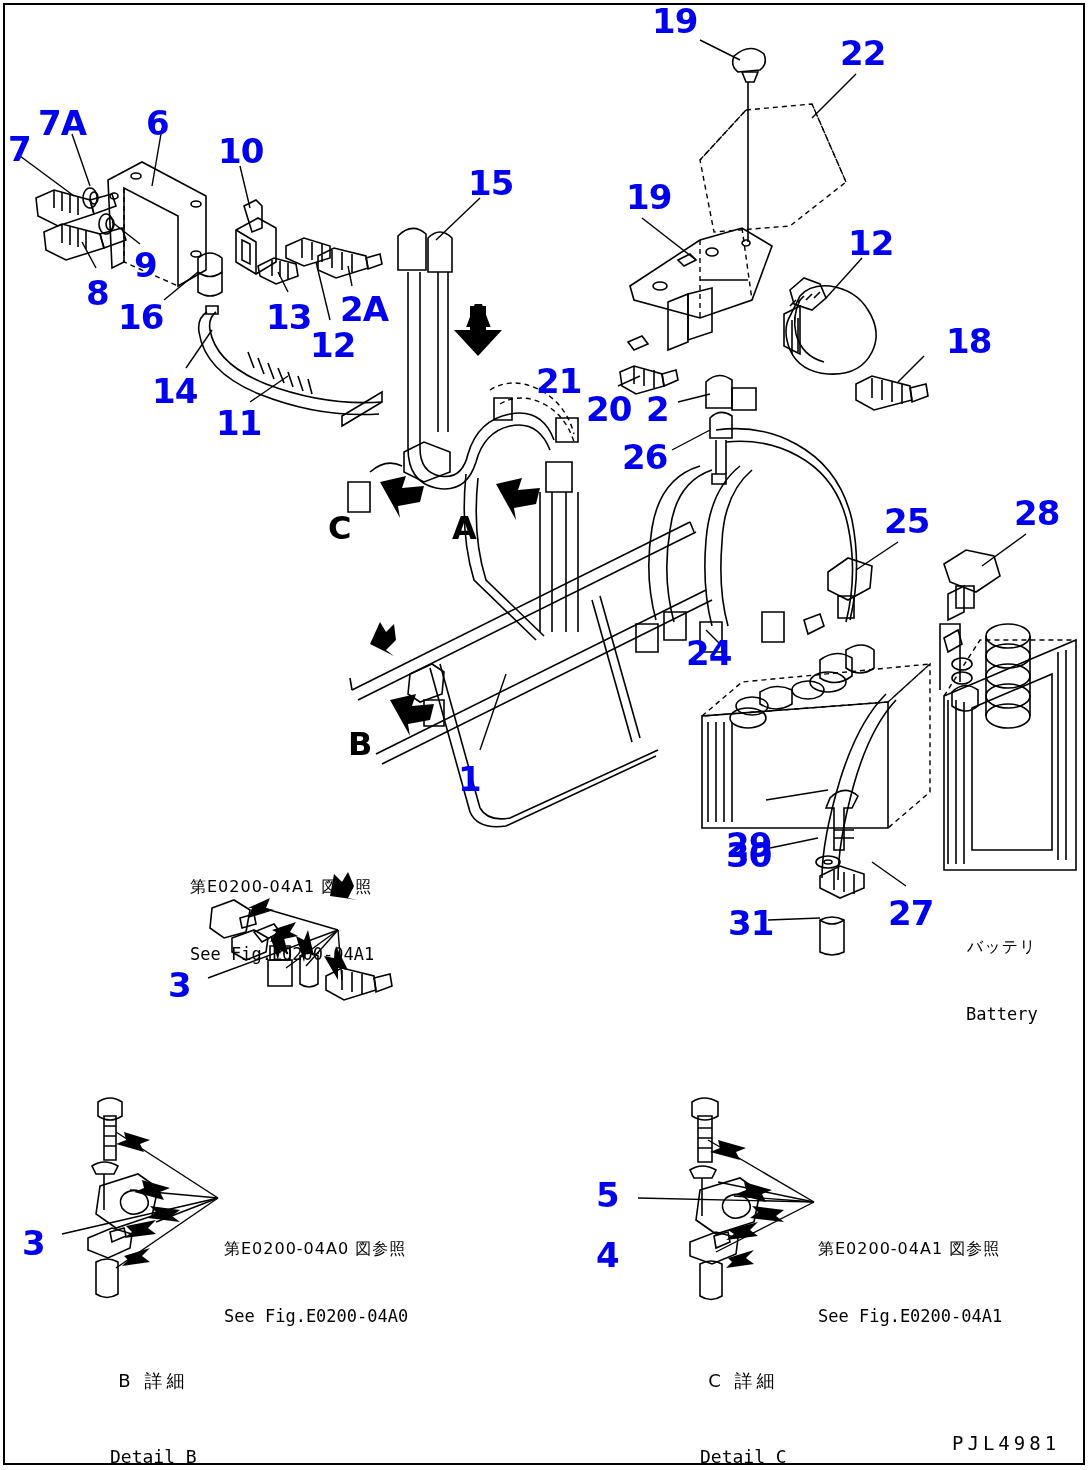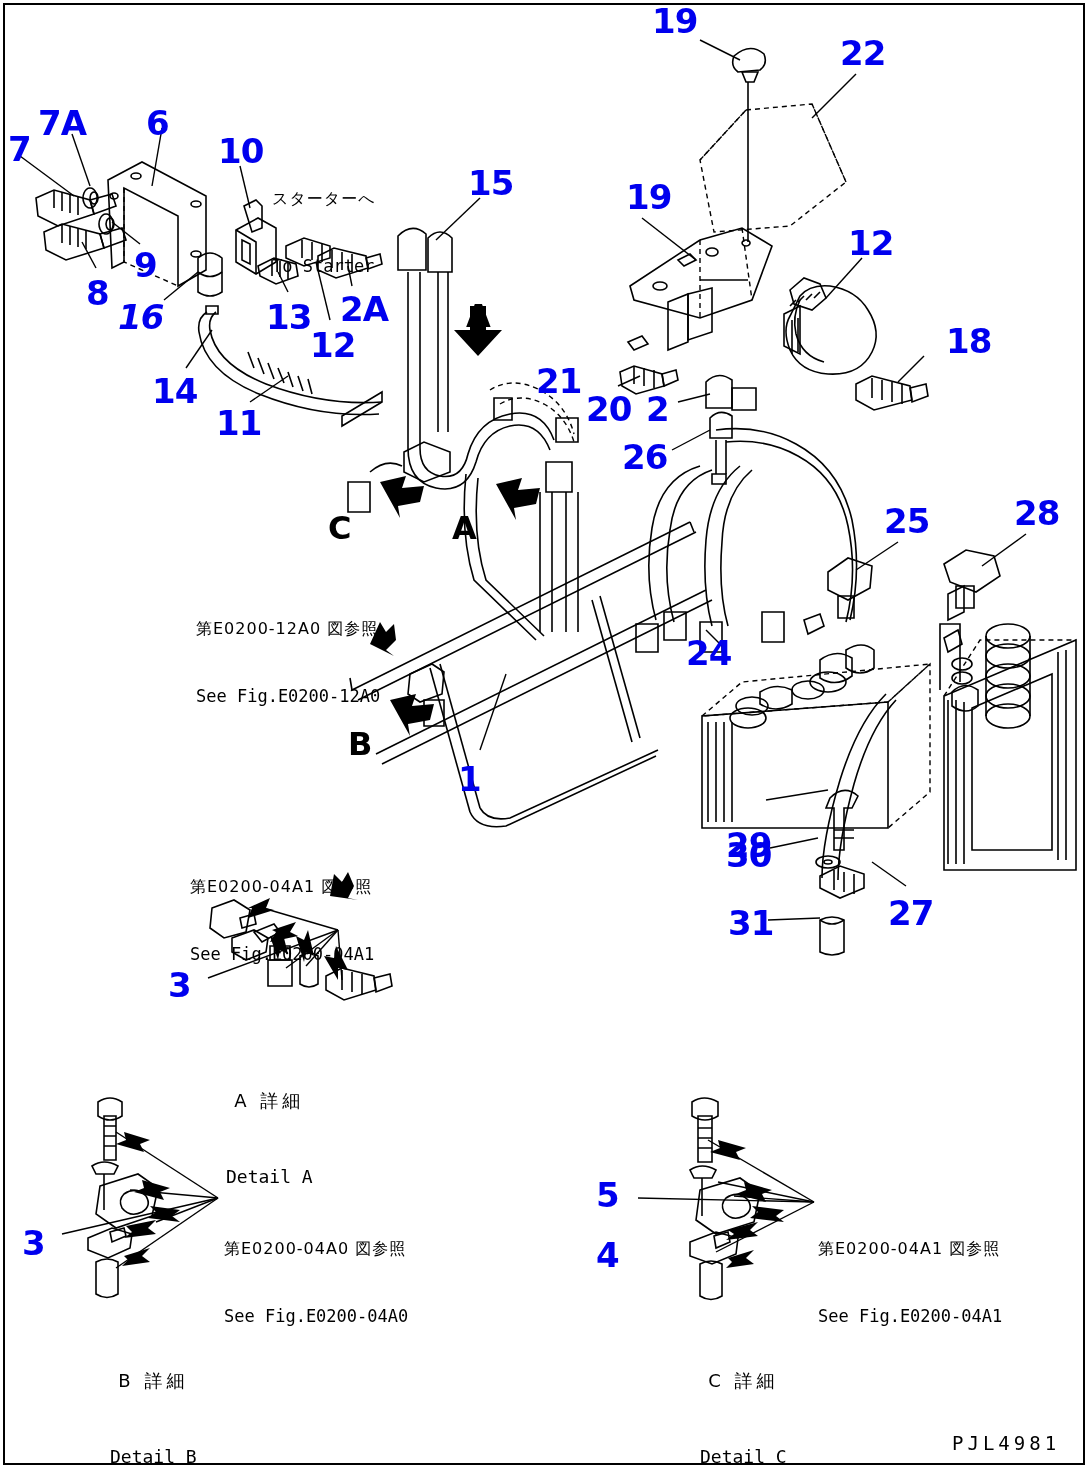--- a/index.html
+++ b/index.html
@@ -451,21 +451,21 @@
 
   <div class="border-frame"></div>
 
   <div class="callout" style="left:8px;top:132px;">7</div>
   <div class="callout" style="left:38px;top:106px;">7A</div>
   <div class="callout" style="left:146px;top:106px;">6</div>
   <div class="callout" style="left:218px;top:134px;">10</div>
   <div class="callout" style="left:468px;top:166px;">15</div>
   <div class="callout" style="left:86px;top:276px;">8</div>
   <div class="callout" style="left:134px;top:248px;">9</div>
-  <div class="callout" style="left:118px;top:300px;font-style:italic;">16</div>
+  <div class="callout" style="left:118px;top:300px;">16</div>
   <div class="callout" style="left:266px;top:300px;">13</div>
   <div class="callout" style="left:310px;top:328px;">12</div>
   <div class="callout" style="left:340px;top:292px;">2A</div>
   <div class="callout" style="left:152px;top:374px;">14</div>
   <div class="callout" style="left:216px;top:406px;">11</div>
   <div class="callout" style="left:598px;top:180px;margin-left:28px;">19</div>
   <div class="callout" style="left:652px;top:4px;">19</div>
   <div class="callout" style="left:840px;top:36px;">22</div>
   <div class="callout" style="left:848px;top:226px;">12</div>
   <div class="callout" style="left:946px;top:324px;">18</div>
@@ -484,50 +484,42 @@
   <div class="callout" style="left:168px;top:968px;">3</div>
   <div class="callout" style="left:22px;top:1226px;">3</div>
   <div class="callout" style="left:596px;top:1178px;">5</div>
   <div class="callout" style="left:596px;top:1238px;">4</div>
 
   <div class="sect-letter" style="left:466px;top:300px;">A</div>
   <div class="sect-letter" style="left:328px;top:512px;">C</div>
   <div class="sect-letter" style="left:452px;top:512px;">A</div>
   <div class="sect-letter" style="left:348px;top:728px;">B</div>
 
-  <div class="note" style="left:272px;top:142px;">
-    <div class="jp">スターターへ</div>
-    <div>To Starter</div>
-  </div>
-
-  <div class="note" style="left:196px;top:572px;">
-    <div class="jp">第E0200-12A0 図参照</div>
-    <div>See Fig.E0200-12A0</div>
-  </div>
+
 
   <div class="note" style="left:190px;top:830px;">
     <div class="jp">第E0200-04A1 図参照</div>
     <div>See Fig.E0200-04A1</div>
   </div>
 
   <div class="note" style="left:224px;top:1192px;">
     <div class="jp">第E0200-04A0 図参照</div>
     <div>See Fig.E0200-04A0</div>
   </div>
 
   <div class="note" style="left:818px;top:1192px;">
     <div class="jp">第E0200-04A1 図参照</div>
     <div>See Fig.E0200-04A1</div>
   </div>
 
-
-  <div class="detail-title" style="left:226px;top:1038px;">
-    <div class="jp">A 詳細</div>
-    <div>Detail A</div>
+  <div class="note" style="left:966px;top:890px;text-align:center;">
+    <div class="jp">バッテリ</div>
+    <div>Battery</div>
   </div>
+
   <div class="detail-title" style="left:110px;top:1318px;">
     <div class="jp">B 詳細</div>
     <div>Detail B</div>
   </div>
   <div class="detail-title" style="left:700px;top:1318px;">
     <div class="jp">C 詳細</div>
     <div>Detail C</div>
   </div>
 
   <div class="dwgno" style="left:952px;top:1432px;">PJL4981</div>

